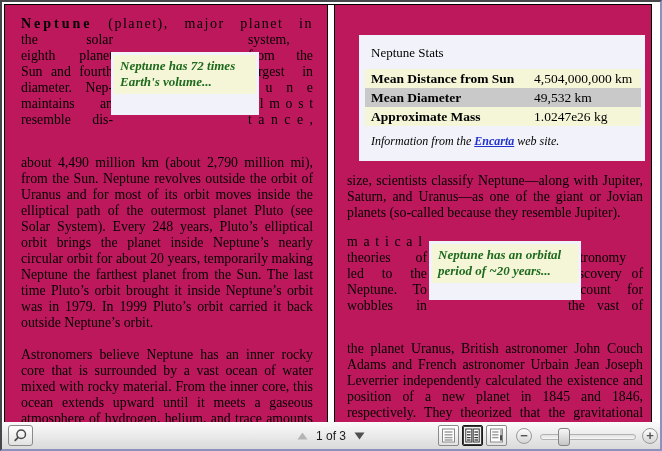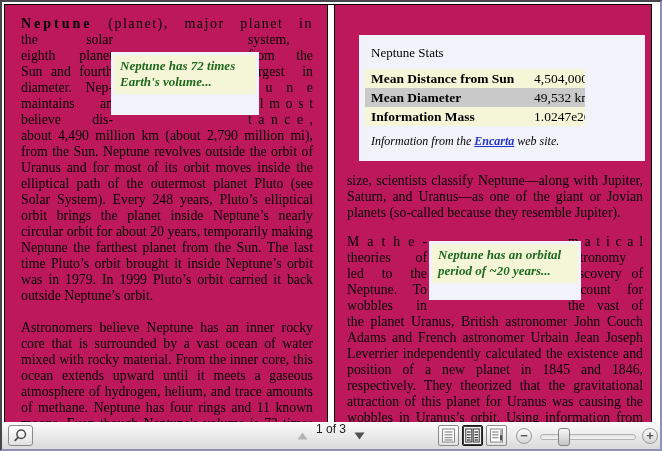--- a/index.html
+++ b/index.html
@@ -18,21 +18,21 @@
   .page1{flex:0 0 322px;padding:10px 14px 0 16px;}
   .page2{flex:1;padding:10px 8px 0 12px;}
   .divider{flex:0 0 6px;border-left:1px solid #000;border-right:1px solid #000;background:#fff;}
 
   .titleline{
     font-size:14px;line-height:17px;letter-spacing:1.5px;
     text-align:justify;text-align-last:justify;white-space:nowrap;overflow:hidden;
   }
   .doc-title{font-weight:bold;letter-spacing:3px;}
 
-  .para{font-size:13.8px;line-height:16px;text-align:justify;}
+  .para{font-size:13.8px;line-height:16px;text-align:justify;margin-top:27px;}
   .para-gap{margin-top:16px;}
   .p2-para1{margin-top:0;}
 
   .quote-rows{position:relative;}
   .qr2{margin-top:13px;}
   .srow{display:flex;justify-content:space-between;height:16px;line-height:16px;font-size:13.8px;}
   .rl1{width:92px;text-align:justify;text-align-last:justify;}
   .rr1{width:65px;text-align:justify;text-align-last:justify;}
   .rl2{width:80px;text-align:justify;text-align-last:justify;}
   .rr2{width:75px;text-align:justify;text-align-last:justify;}
@@ -41,39 +41,39 @@
   .f1{left:90px;top:3px;width:142px;padding:3px 3px 21px 3px;margin-top:17px;}
   .f2{left:82px;top:7px;width:146px;padding:3px 3px 17px 3px;}
   .pullquote{
     background:#f5f5d8;color:#1d6a1d;font-style:italic;font-weight:600;
     font-size:13px;line-height:16px;padding:3px 6px 4px 6px;
   }
 
   .stats-panel{margin:20px 0 12px 12px;width:286px;box-sizing:border-box;
     background:#f2f3fa;padding:10px 0 12px 6px;}
   .stats-title{font-size:13px;margin:0 0 8px 6px;}
-  .stats-rows{width:220px;border-radius:16px;}
+  .stats-rows{width:276px;border-radius:16px;}
   .stat-row{display:flex;height:19px;line-height:19px;font-size:13.5px;
     padding-left:6px;background:#f5f5d8;white-space:nowrap;overflow:hidden;}
   .stat-row:nth-of-type(even){background:#c9c9c9;}
   .stat-row b{flex:0 0 163px;}
   .stats-caption{font-style:italic;font-size:12px;margin:8px 0 0 6px;}
   .enc-link{color:#2233cc;font-weight:bold;text-decoration:underline;cursor:pointer;}
 
   .toolbar{
     position:absolute;left:0;right:0;top:420px;height:27px;
     background:linear-gradient(#fbfbfb,#dadada);
     font-family:"Liberation Sans","DejaVu Sans",sans-serif;
   }
   .tbtn{box-sizing:border-box;border:1px solid #8a8a8a;border-radius:3px;
     background:linear-gradient(#ffffff,#e2e2e2);padding:0;display:flex;
     align-items:center;justify-content:center;cursor:pointer;}
   .find-btn{position:absolute;left:6px;top:3px;width:25px;height:21px;}
   .pagenav{position:absolute;left:50%;top:0;height:27px;transform:translateX(-50%);
-    display:flex;gap:8px;font-size:12px;color:#1a1a1a;}
+    display:flex;align-items:center;gap:8px;font-size:12px;color:#1a1a1a;}
   .nav-arrow{display:flex;align-items:center;cursor:pointer;background:none;border:none;padding:0;}
   .viewbtns{position:absolute;left:436px;top:3px;display:flex;gap:3px;}
   .viewbtn{width:21px;height:21px;border-radius:2px;}
   .viewbtn.selected{border:1px solid #1a1a1a;box-shadow:inset 0 0 0 1px #3a3a3a;background:#f0f0f0;}
   .zoomctl{position:absolute;left:514px;top:0;height:27px;display:flex;align-items:center;}
   .zbtn{width:16px;height:16px;border-radius:50%;border:1px solid #999;
     background:linear-gradient(#fdfdfd,#d5d5d5);color:#555;font-size:13px;
     line-height:13px;font-weight:bold;display:flex;align-items:center;
     justify-content:center;cursor:pointer;padding:0;box-sizing:border-box;}
   .slider{position:relative;width:96px;height:16px;margin:0 6px 0 8px;cursor:pointer;}
@@ -114,21 +114,21 @@
               <span class="rl1">diameter. Nep-</span>
               <span class="rr1">t u n e</span>
             </div>
 
             <div class="srow">
               <span class="rl1">maintains an</span>
               <span class="rr1">a l m o s t</span>
             </div>
 
             <div class="srow">
-              <span class="rl1">believe dis-</span>
+              <span class="rl1">resemble dis-</span>
               <span class="rr1">t a n c e ,</span>
             </div>
           </div>
         <div class="floater f1">
           <div class="pullquote">Neptune has 72 times Earth's volume...</div>
         </div>
       </div>
 
       <div class="para">about 4,490 million km (about 2,790 million mi), from the Sun. Neptune revolves outside the orbit of Uranus and for most of its orbit moves inside the elliptical path of the outermost planet Pluto (see Solar System). Every 248 years, Pluto’s elliptical orbit brings the planet inside Neptune’s nearly circular orbit for about 20 years, temporarily making Neptune the farthest planet from the Sun. The last time Pluto’s orbit brought it inside Neptune’s orbit was in 1979. In 1999 Pluto’s orbit carried it back outside Neptune’s orbit.</div>
       <div class="para para-gap">Astronomers believe Neptune has an inner rocky core that is surrounded by a vast ocean of water mixed with rocky material. From the inner core, this ocean extends upward until it meets a gaseous atmosphere of hydrogen, helium, and trace amounts of methane. Neptune has four rings and 11 known moons. Even though Neptune's volume is 72 times Earth's volume, its mass is only 17.15 times Earth's mass. Because of its</div>
@@ -145,34 +145,33 @@
               <b>Mean Distance from Sun</b>
               <span>4,504,000,000 km</span>
             </div>
 
             <div class="stat-row">
               <b>Mean Diameter</b>
               <span>49,532 km</span>
             </div>
 
             <div class="stat-row">
-              <b>Information Mass</b>
+              <b>Approximate Mass</b>
               <span>1.0247e26 kg</span>
             </div>
           </div>
         <div class="stats-caption"><span>Information from the </span><a class="enc-link">Encarta</a><span> web site.</span></div>
       </div>
 
       <div class="para p2-para1">size, scientists classify Neptune—along with Jupiter, Saturn, and Uranus—as one of the giant or Jovian planets (so-called because they resemble Jupiter).</div>
 
       <div class="quote-rows qr2">
         <div>
 
             <div class="srow">
-              <span class="rl2">M a t h e -</span>
               <span class="rr2">m a t i c a l</span>
             </div>
 
             <div class="srow">
               <span class="rl2">theories of</span>
               <span class="rr2">astronomy</span>
             </div>
 
             <div class="srow">
               <span class="rl2">led to the</span>

